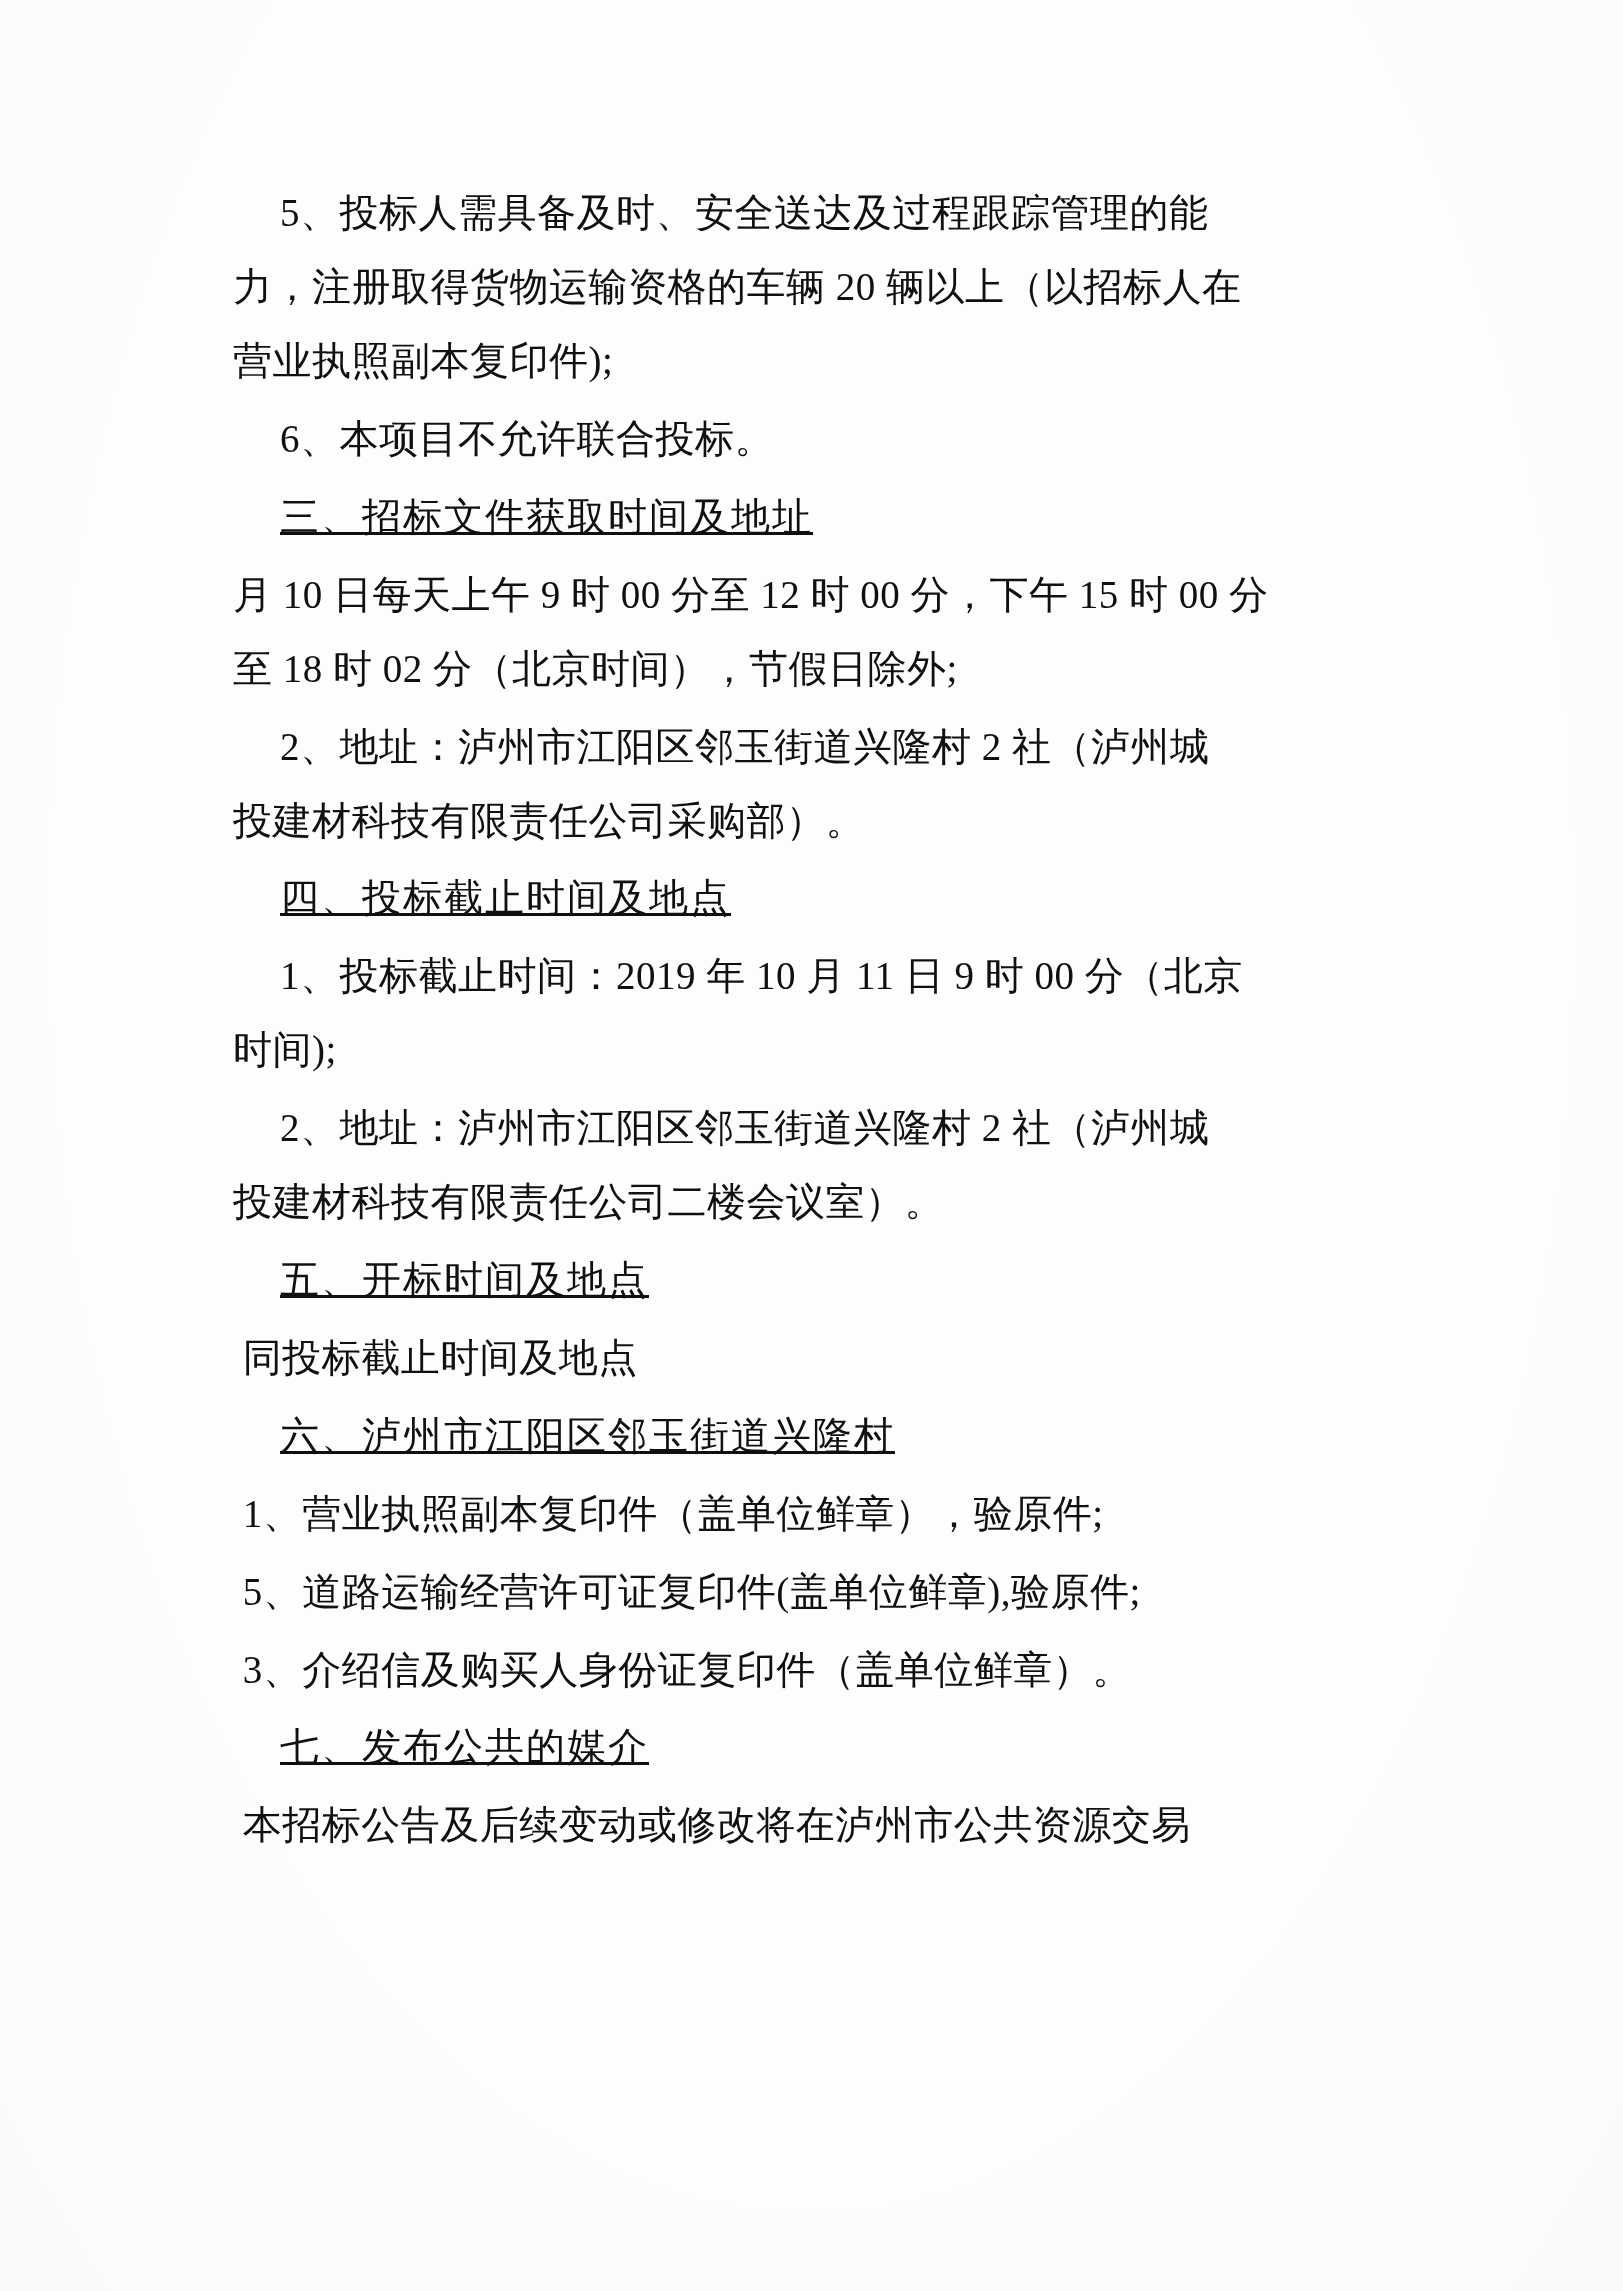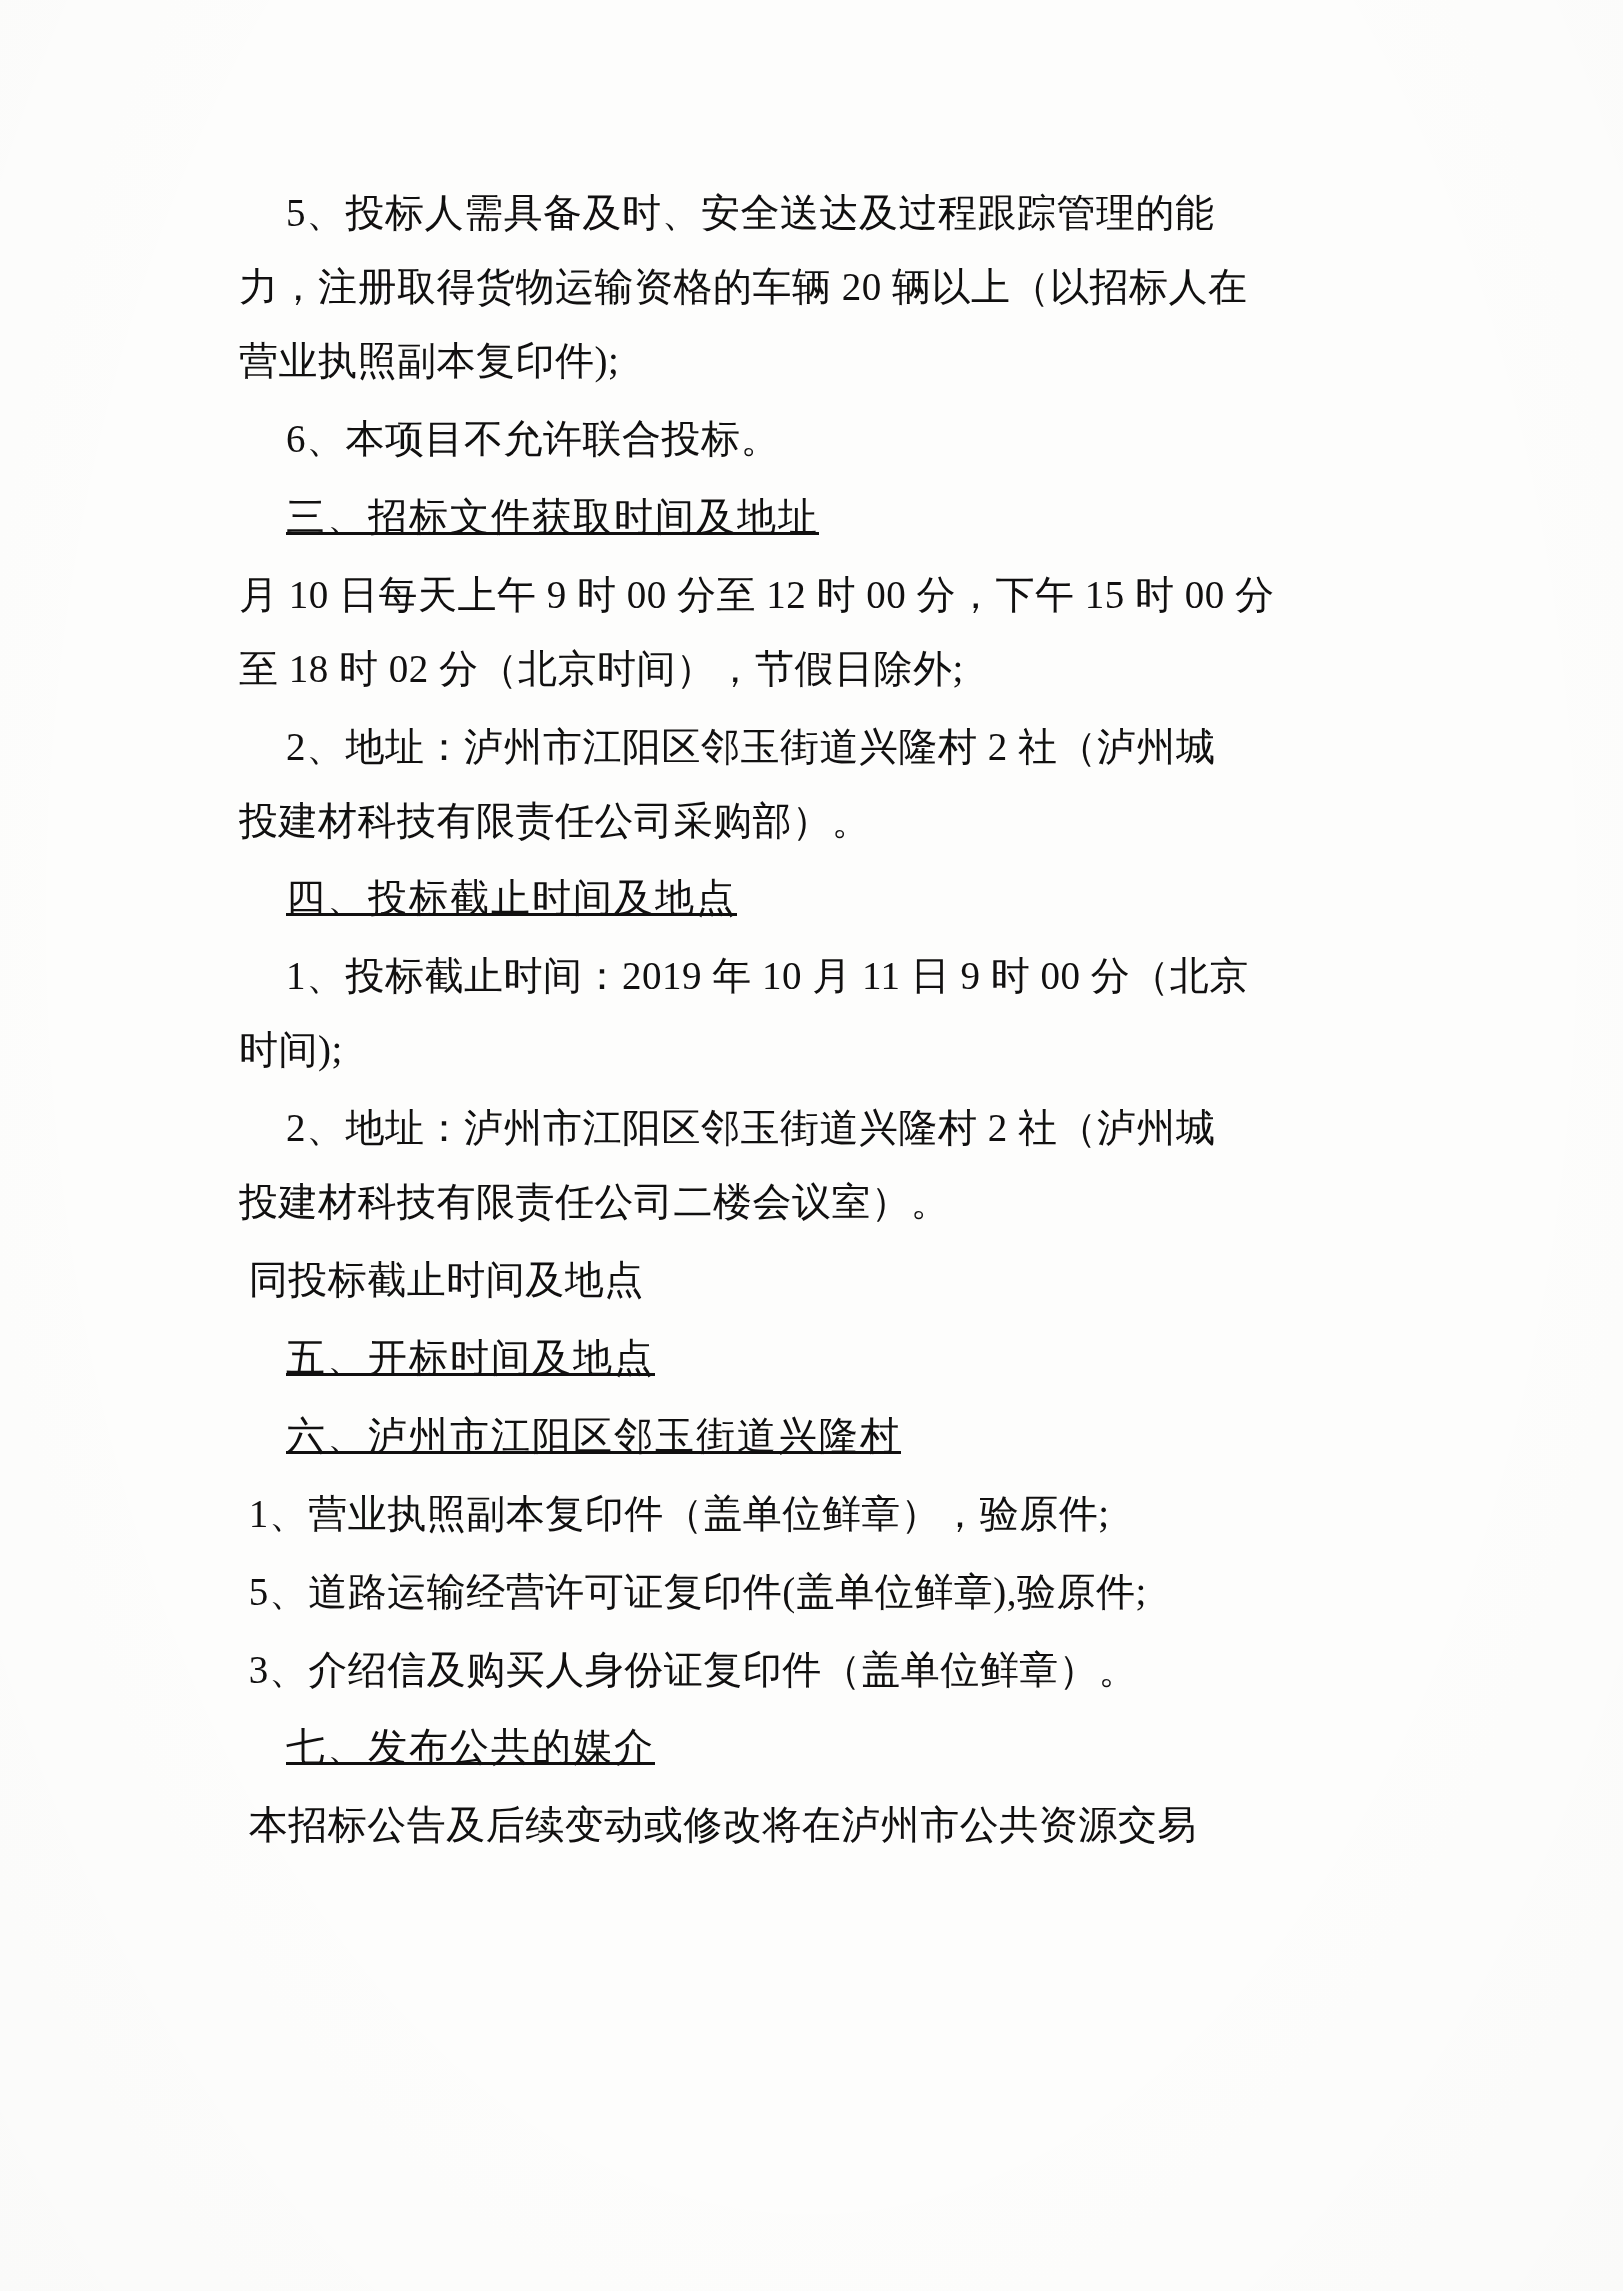--- a/index.html
+++ b/index.html
@@ -19,21 +19,21 @@
   #page::before {
     content: "";
     position: absolute;
     inset: 0;
     background:
       radial-gradient(ellipse at 50% 40%, rgba(255,255,255,0) 60%, rgba(0,0,0,0.012) 100%);
     pointer-events: none;
   }
   .doc-body {
     position: absolute;
-    left: 239px;
+    left: 233px;
     top: 176px;
     width: 1147px;
   }
   p.line {
     margin: 0 0 0 0;
     color: #111010;
     font-size: 39px;
     line-height: 74px;
     letter-spacing: 0.5px;
     text-align: justify;
@@ -93,25 +93,25 @@
       <p class="line indent">1、投标截止时间：2019 年 10 月 11 日 9 时 00 分（北京</p>
       <p class="line">时间);</p>
     </div>
 
     <div class="blk">
       <p class="line indent">2、地址：泸州市江阳区邻玉街道兴隆村 2 社（泸州城</p>
       <p class="line">投建材科技有限责任公司二楼会议室）。</p>
     </div>
 
     <div class="blk">
-      <p class="line indent-sm">同投标截止时间及地点</p>
+      <p class="line heading">五、开标时间及地点</p>
     </div>
 
     <div class="blk">
-      <p class="line heading">五、开标时间及地点</p>
+      <p class="line indent-sm">同投标截止时间及地点</p>
     </div>
 
     <div class="blk">
       <p class="line heading">六、泸州市江阳区邻玉街道兴隆村</p>
     </div>
 
     <div class="blk">
       <p class="line indent-sm">1、营业执照副本复印件（盖单位鲜章），验原件;</p>
     </div>
     <div class="blk">

